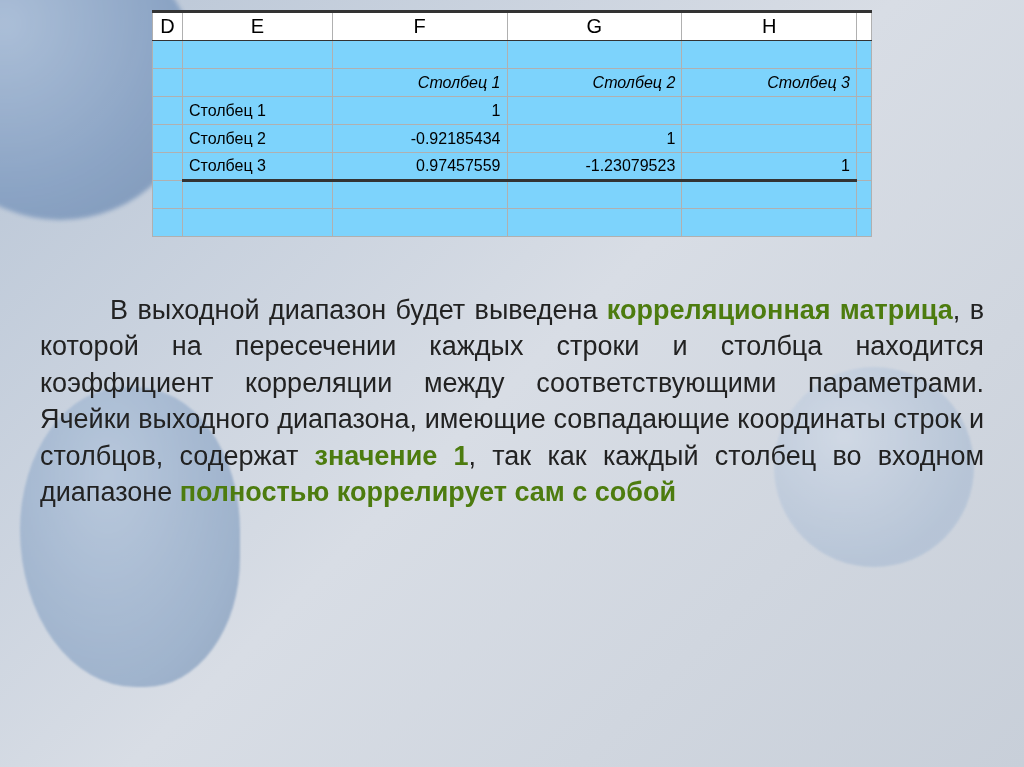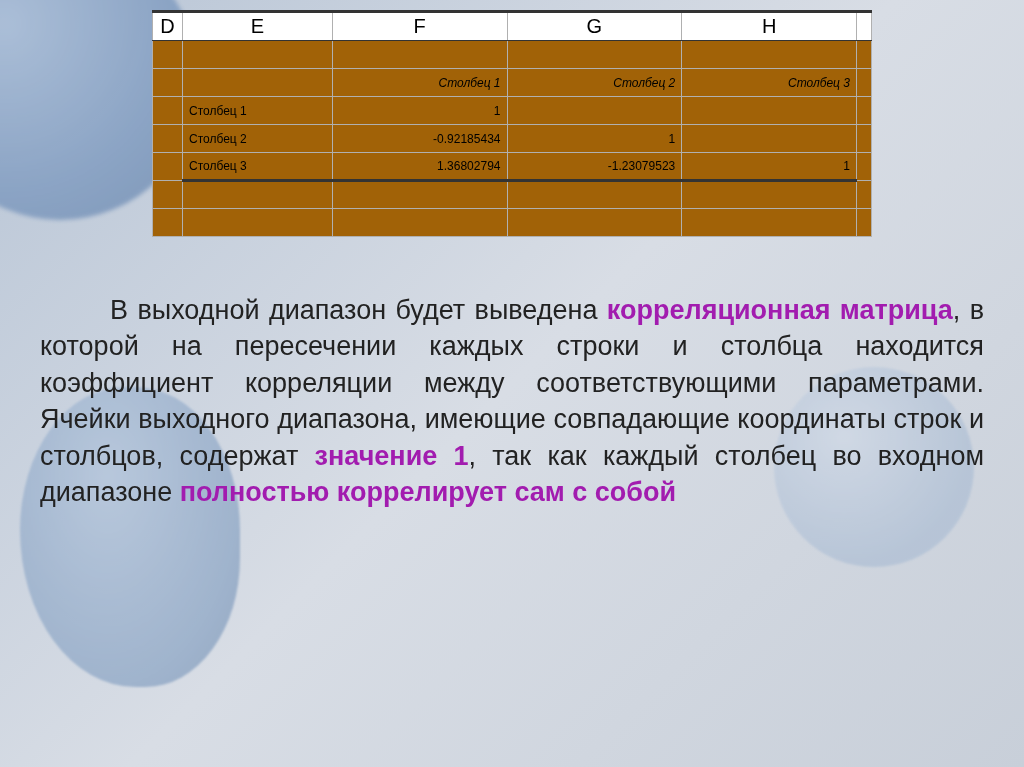--- a/index.html
+++ b/index.html
@@ -54,24 +54,24 @@
     margin: 0 auto;
     width: 720px;
     border-collapse: collapse;
   }
   .spreadsheet td, .spreadsheet th {
     border-left: 1px solid #b0b0b0;
     border-right: 1px solid #b0b0b0;
     border-top: 1px solid #b0b0b0;
     border-bottom: 1px solid #b0b0b0;
     height: 28px;
-    font-size: 12px;
+    font-size: 16px;
     font-family: Arial, sans-serif;
     padding: 2px 6px;
-    background: #a16207;
+    background: #7dd3fc;
   }
   .spreadsheet .col-header {
     text-align: center;
     background: #fff;
     font-weight: normal;
     font-size: 20px;
     border-top: 3px solid #333;
     border-bottom: 1px solid #333;
     height: 26px;
   }
@@ -91,21 +91,21 @@
     font-size: 27px;
     line-height: 1.35;
     color: #222;
     text-align: justify;
     padding: 0 10px;
   }
   .paragraph .indent {
     display: inline-block;
     width: 70px;
   }
-  .red { color: #a21caf; font-weight: bold; }
+  .red { color: #4d7c0f; font-weight: bold; }
 </style>
 </head>
 <body>
 
 <div class="bg-shape1"></div>
 <div class="bg-shape2"></div>
 <div class="bg-shape3"></div>
 
 <div class="content">
   <table class="spreadsheet">
@@ -146,21 +146,21 @@
       <td></td>
       <td class="left">Столбец 2</td>
       <td class="right">-0.92185434</td>
       <td class="right">1</td>
       <td class="right"></td>
       <td></td>
     </tr>
     <tr>
       <td></td>
       <td class="left thick-bottom">Столбец 3</td>
-      <td class="right thick-bottom">1.36802794</td>
+      <td class="right thick-bottom">0.97457559</td>
       <td class="right thick-bottom">-1.23079523</td>
       <td class="right thick-bottom">1</td>
       <td></td>
     </tr>
     <tr>
       <td></td>
           <td></td>
           <td></td>
           <td></td>
           <td></td>

